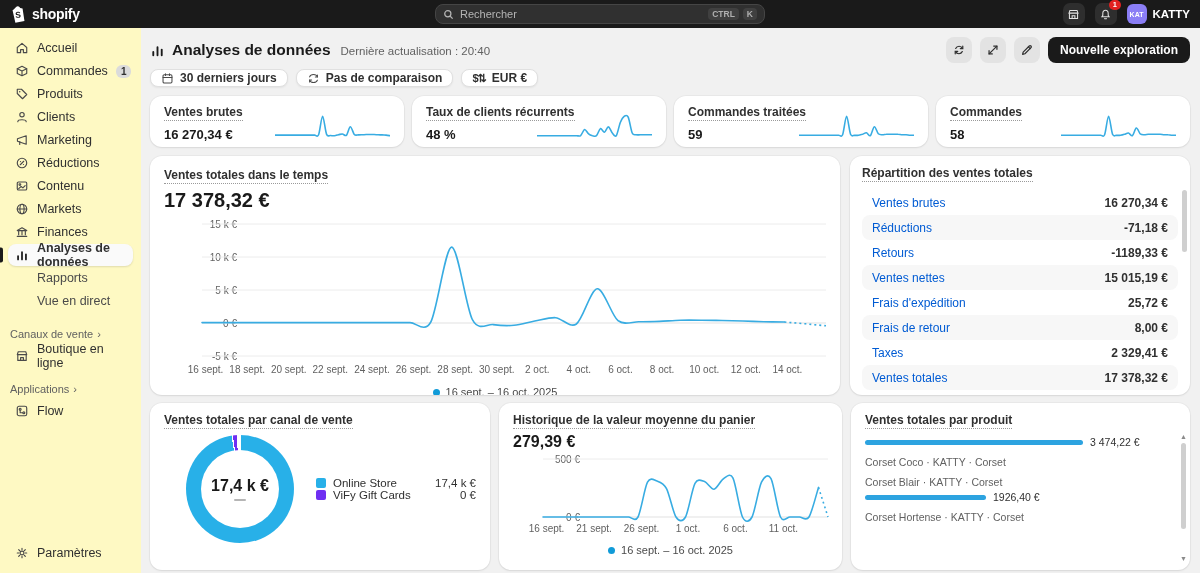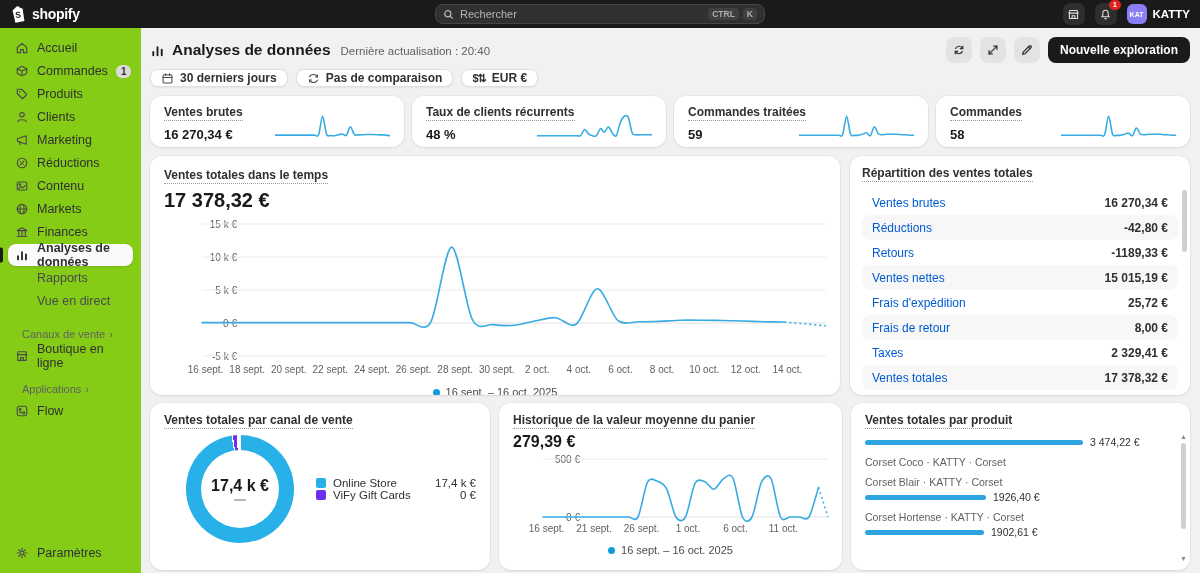--- a/index.html
+++ b/index.html
@@ -18,32 +18,32 @@
   .kbd { background:#404040; color:#b0b0b0; font-size:8.5px; font-weight:600; border-radius:4px; padding:1px 4px; line-height:10px; }
   .top-right { margin-left:auto; display:flex; align-items:center; gap:10px; }
   .tb-btn { width:22px; height:22px; border-radius:7px; background:#2e2e2e; display:flex; align-items:center; justify-content:center; position:relative; cursor:pointer; border:none; }
   .tb-badge { position:absolute; top:-3px; right:-4px; background:#e22120; color:#fff; border-radius:7px; font-size:7.5px; font-weight:700; padding:1px 3.5px; line-height:8px; }
   .user-chip { display:flex; align-items:center; gap:6px; cursor:pointer; }
   .avatar { width:20px; height:20px; border-radius:6px; background:#8b7ef5; color:#fff; font-size:7px; font-weight:700; display:flex; align-items:center; justify-content:center; }
   .user-name { color:#fff; font-size:11.5px; font-weight:700; }
 
   
   .shell { flex:1; display:flex; overflow:hidden; }
-  .sidebar { width:141px; flex:0 0 141px; background:#84cc16; padding-top:8px; position:relative; font-size:12.5px; }
+  .sidebar { width:141px; flex:0 0 141px; background:#fef9c3; padding-top:8px; position:relative; font-size:12.5px; }
   .main { flex:1; overflow:hidden; padding:10px 10px 0 9px; }
 
   
   .nav-item { position:relative; display:flex; align-items:center; gap:8px; margin:1px 8px; padding:3px 6px; border-radius:8px; color:#303030; font-weight:500; cursor:pointer; height:22px; }
   .nav-item .ni-icon { width:15px; height:15px; display:flex; align-items:center; justify-content:center; color:#4a4a4a; flex:0 0 15px; }
   .nav-item.active { background:#fafafa; font-weight:700; box-shadow:0 1px 2px rgba(0,0,0,.12); }
   .nav-item.active .ni-icon { color:#1a1a1a; }
   .nav-item.active::before { content:''; position:absolute; left:-8px; top:50%; transform:translateY(-50%); width:3px; height:15px; background:#1a1a1a; border-radius:0 2px 2px 0; }
   .nav-item.sub { padding-left:29px; font-weight:500; color:#4a4a4a; }
   .nav-badge { margin-left:auto; background:#dbdbdb; color:#303030; font-size:10px; font-weight:600; border-radius:6px; padding:1px 5px; line-height:11px; }
-  .nav-section { margin-top:14px; padding:2px 22px 4px; color:#616161; font-size:11px; display:flex; align-items:center; gap:4px; cursor:pointer; }
+  .nav-section { margin-top:14px; padding:2px 10px 4px; color:#616161; font-size:11px; display:flex; align-items:center; gap:4px; cursor:pointer; }
   .settings-row { position:absolute; bottom:8px; left:0; right:0; }
 
   
   .page-header { display:flex; align-items:center; height:24px; margin-bottom:7px; }
   .ph-icon { color:#1a1a1a; margin-right:7px; display:flex; }
   .page-title { font-size:15.5px; font-weight:700; color:#1a1a1a; }
   .last-updated { font-size:11.5px; color:#616161; margin-left:10px; margin-top:2px; }
   .ph-actions { margin-left:auto; display:flex; align-items:center; gap:8px; }
   .icon-btn { width:26px; height:26px; border:none; border-radius:8px; background:#e3e3e3; color:#303030; display:flex; align-items:center; justify-content:center; cursor:pointer; }
   .primary-btn { height:26px; border:none; border-radius:8px; background:#1a1a1a; color:#fff; font-size:12px; font-weight:600; padding:0 12px; cursor:pointer; font-family:inherit; }
@@ -453,21 +453,21 @@
 
         <aside class="card breakdown-card">
           <div class="card-title">Répartition des ventes totales</div>
           <div class="bd-rows" id="bd-rows">
               <div class="bd-row">
                 <span class="bd-label">Ventes brutes</span>
                 <span class="bd-value">16 270,34 €</span>
               </div>
               <div class="bd-row">
                 <span class="bd-label">Réductions</span>
-                <span class="bd-value">-42,80 €</span>
+                <span class="bd-value">-71,18 €</span>
               </div>
               <div class="bd-row">
                 <span class="bd-label">Retours</span>
                 <span class="bd-value">-1189,33 €</span>
               </div>
               <div class="bd-row">
                 <span class="bd-label">Ventes nettes</span>
                 <span class="bd-value">15 015,19 €</span>
               </div>
               <div class="bd-row">
@@ -559,24 +559,20 @@
               </div>
               <div class="prod-row">
                 <div class="prod-label">Corset Blair · KATTY · Corset</div>
                 <div class="prod-bar-line">
                   <div class="prod-bar" style="width: 121px; background: rgb(45, 163, 224);"></div>
                   <span class="prod-value">1926,40 €</span>
                 </div>
               </div>
               <div class="prod-row">
                 <div class="prod-label">Corset Hortense · KATTY · Corset</div>
-                <div class="prod-bar-line">
-                  <div class="prod-bar" style="width: 119px; background: rgb(45, 163, 224);"></div>
-                  <span class="prod-value">1902,61 €</span>
-                </div>
               </div>
             </div>
           <div class="scroll-track">
             <span class="scroll-arrow">▲</span>
             <div class="scroll-thumb" style="position:relative; height:86px; margin:3px 0; right:auto;"></div>
             <span class="scroll-arrow" style="margin-top:auto;">▼</span>
           </div>
         </section>
       </div>
 

